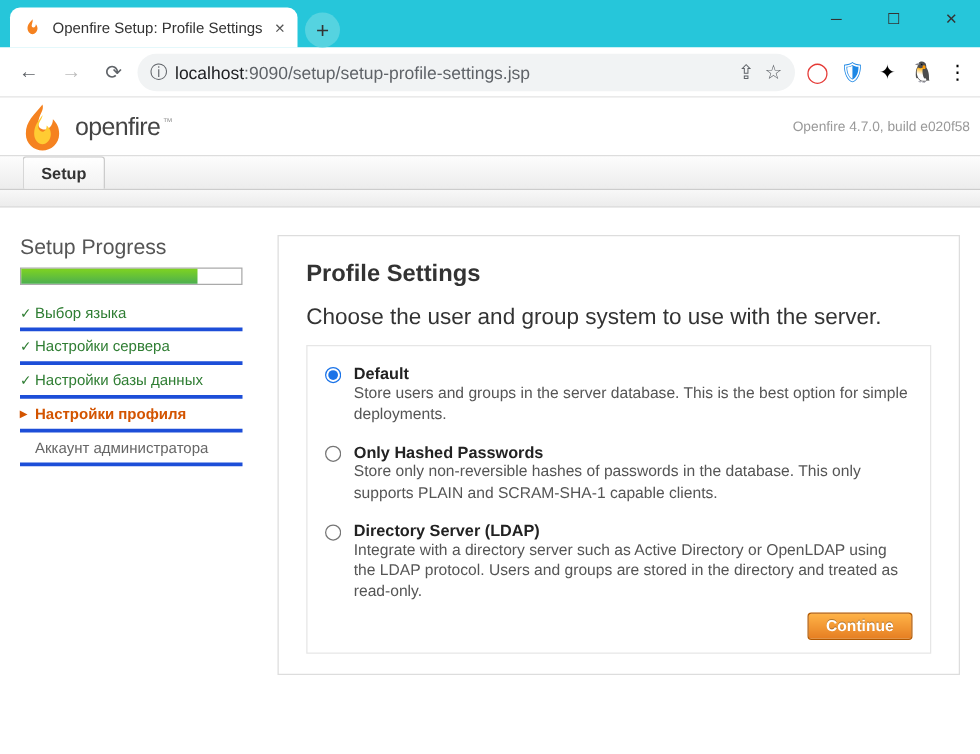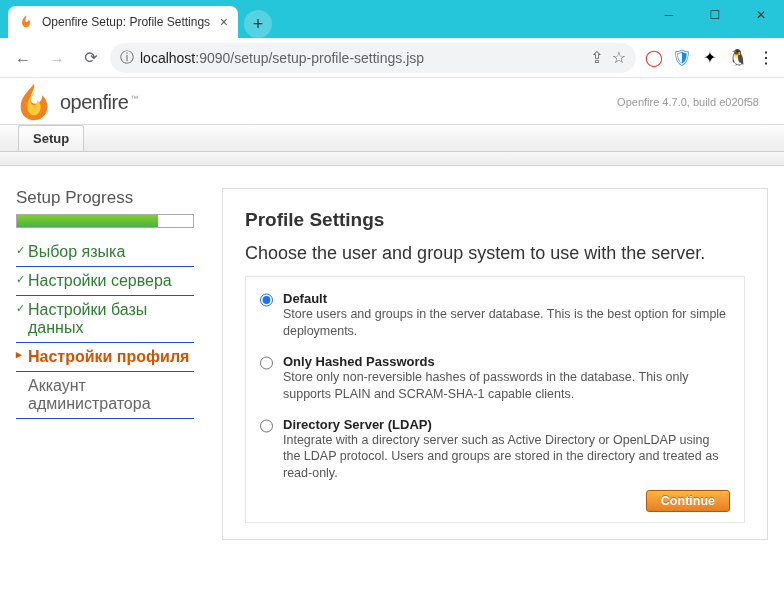--- a/index.html
+++ b/index.html
@@ -22,38 +22,38 @@
   .addr { flex:1; height: 30px; background:#f1f3f4; border-radius:15px; display:flex; align-items:center; padding:0 10px; font-size:14px; color:#202124; gap:6px; }
   .addr .info-icon { color:#5f6368; font-size:14px; }
   .addr .url-host { color:#202124; }
   .addr .url-path { color:#5f6368; }
   .addr-actions { margin-left:auto; display:flex; gap:8px; color:#5f6368; font-size:16px; }
   .ext { display:flex; gap:8px; margin-left:4px; align-items:center; }
   .ext-icon { width:20px; height:20px; display:flex; align-items:center; justify-content:center; font-size:16px; }
 
   
   .page { width: 100%; }
-  .header { display:flex; align-items:center; justify-content:space-between; padding: 4px 25px 2px 14px; }
+  .header { display:flex; align-items:center; justify-content:space-between; padding: 4px 8px 2px 14px; }
   .logo { display:flex; align-items:center; gap:6px; }
   .logo .mark { width:40px; height:40px; }
   .logo .name { font-size:20px; color:#444; font-weight:normal; letter-spacing:-0.5px; }
   .logo .tm { font-size:8px; color:#999; vertical-align:super; margin-left:2px; }
   .version { font-size:11px; color:#999; }
 
   .tabs-bar { height: 28px; background: linear-gradient(#fdfdfd,#ececec); border-top:1px solid #ddd; border-bottom:1px solid #ccc; padding-left:18px; display:flex; align-items:flex-end; }
   .page-tab { height:26px; background: linear-gradient(#fff,#f1f1f1); border:1px solid #ccc; border-bottom:none; padding:0 14px; display:flex; align-items:center; font-size:13px; font-weight:bold; color:#333; border-radius:3px 3px 0 0; }
   .tabs-under { height:14px; background: linear-gradient(#f8f8f8,#ececec); border-bottom:1px solid #d6d6d6; }
 
   .content { display:flex; padding: 22px 16px 0 16px; gap: 28px; }
   .sidebar { width: 178px; }
   .sidebar h3 { font-size:17px; font-weight:normal; color:#555; margin-bottom:6px; }
   .progress { height:14px; border:1px solid #aaa; background:#fff; margin-bottom:10px; position:relative; }
   .progress-fill { height:100%; background: linear-gradient(#7ed321,#4caf50); width:80%; }
   .steps { list-style:none; }
-  .steps li { padding:5px 2px 5px 12px; font-size:16px; position:relative; border-bottom:1px solid #1d4ed8; }
+  .steps li { padding:5px 2px 5px 12px; font-size:12px; position:relative; border-bottom:3px solid #1d4ed8; }
   .steps li.done { color:#2e7d32; }
   .steps li.done::before { content:"✓"; color:#2e7d32; position:absolute; left:0; font-size:11px; top:6px; }
   .steps li.current { color:#d35400; font-weight:bold; }
   .steps li.current::before { content:"▸"; color:#d35400; position:absolute; left:0; font-size:11px; top:5px; }
   .steps li.pending { color:#666; }
 
   .main { flex:1; }
   .panel { border:1px solid #ddd; padding: 20px 22px 16px 22px; }
   .panel h2 { font-size:19px; color:#333; margin-bottom:12px; }
   .panel .intro { font-size:18px; color:#333; margin-bottom:12px; }

